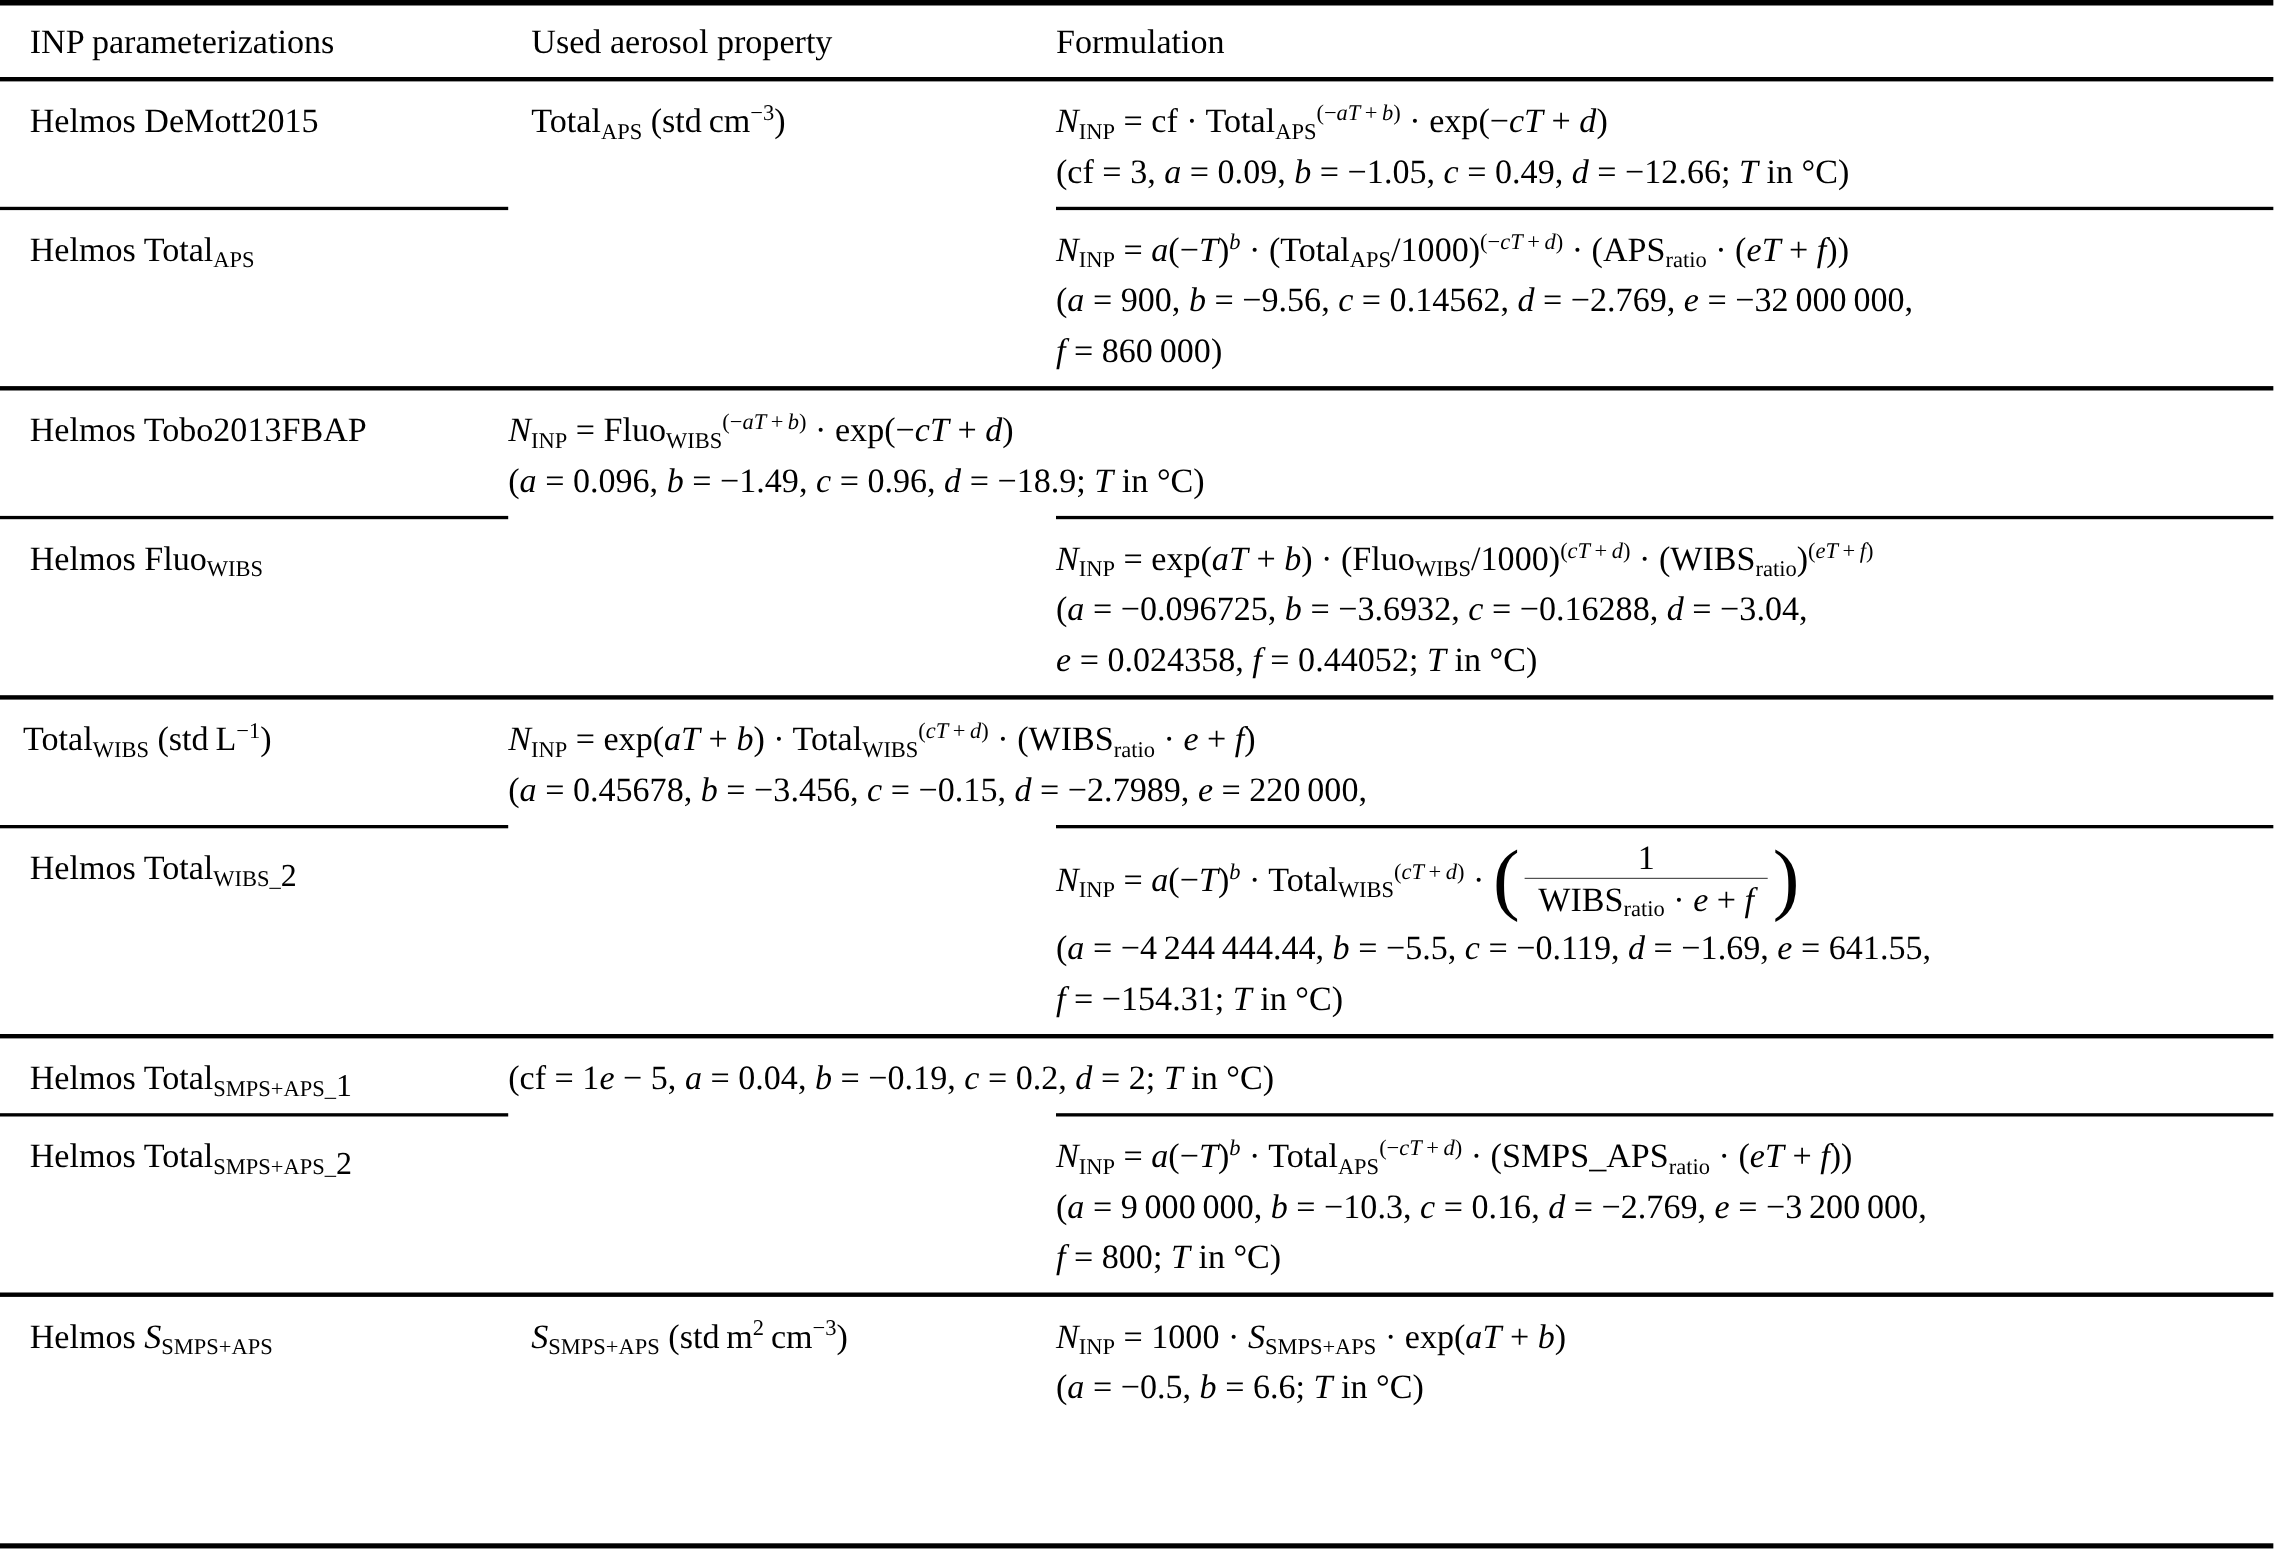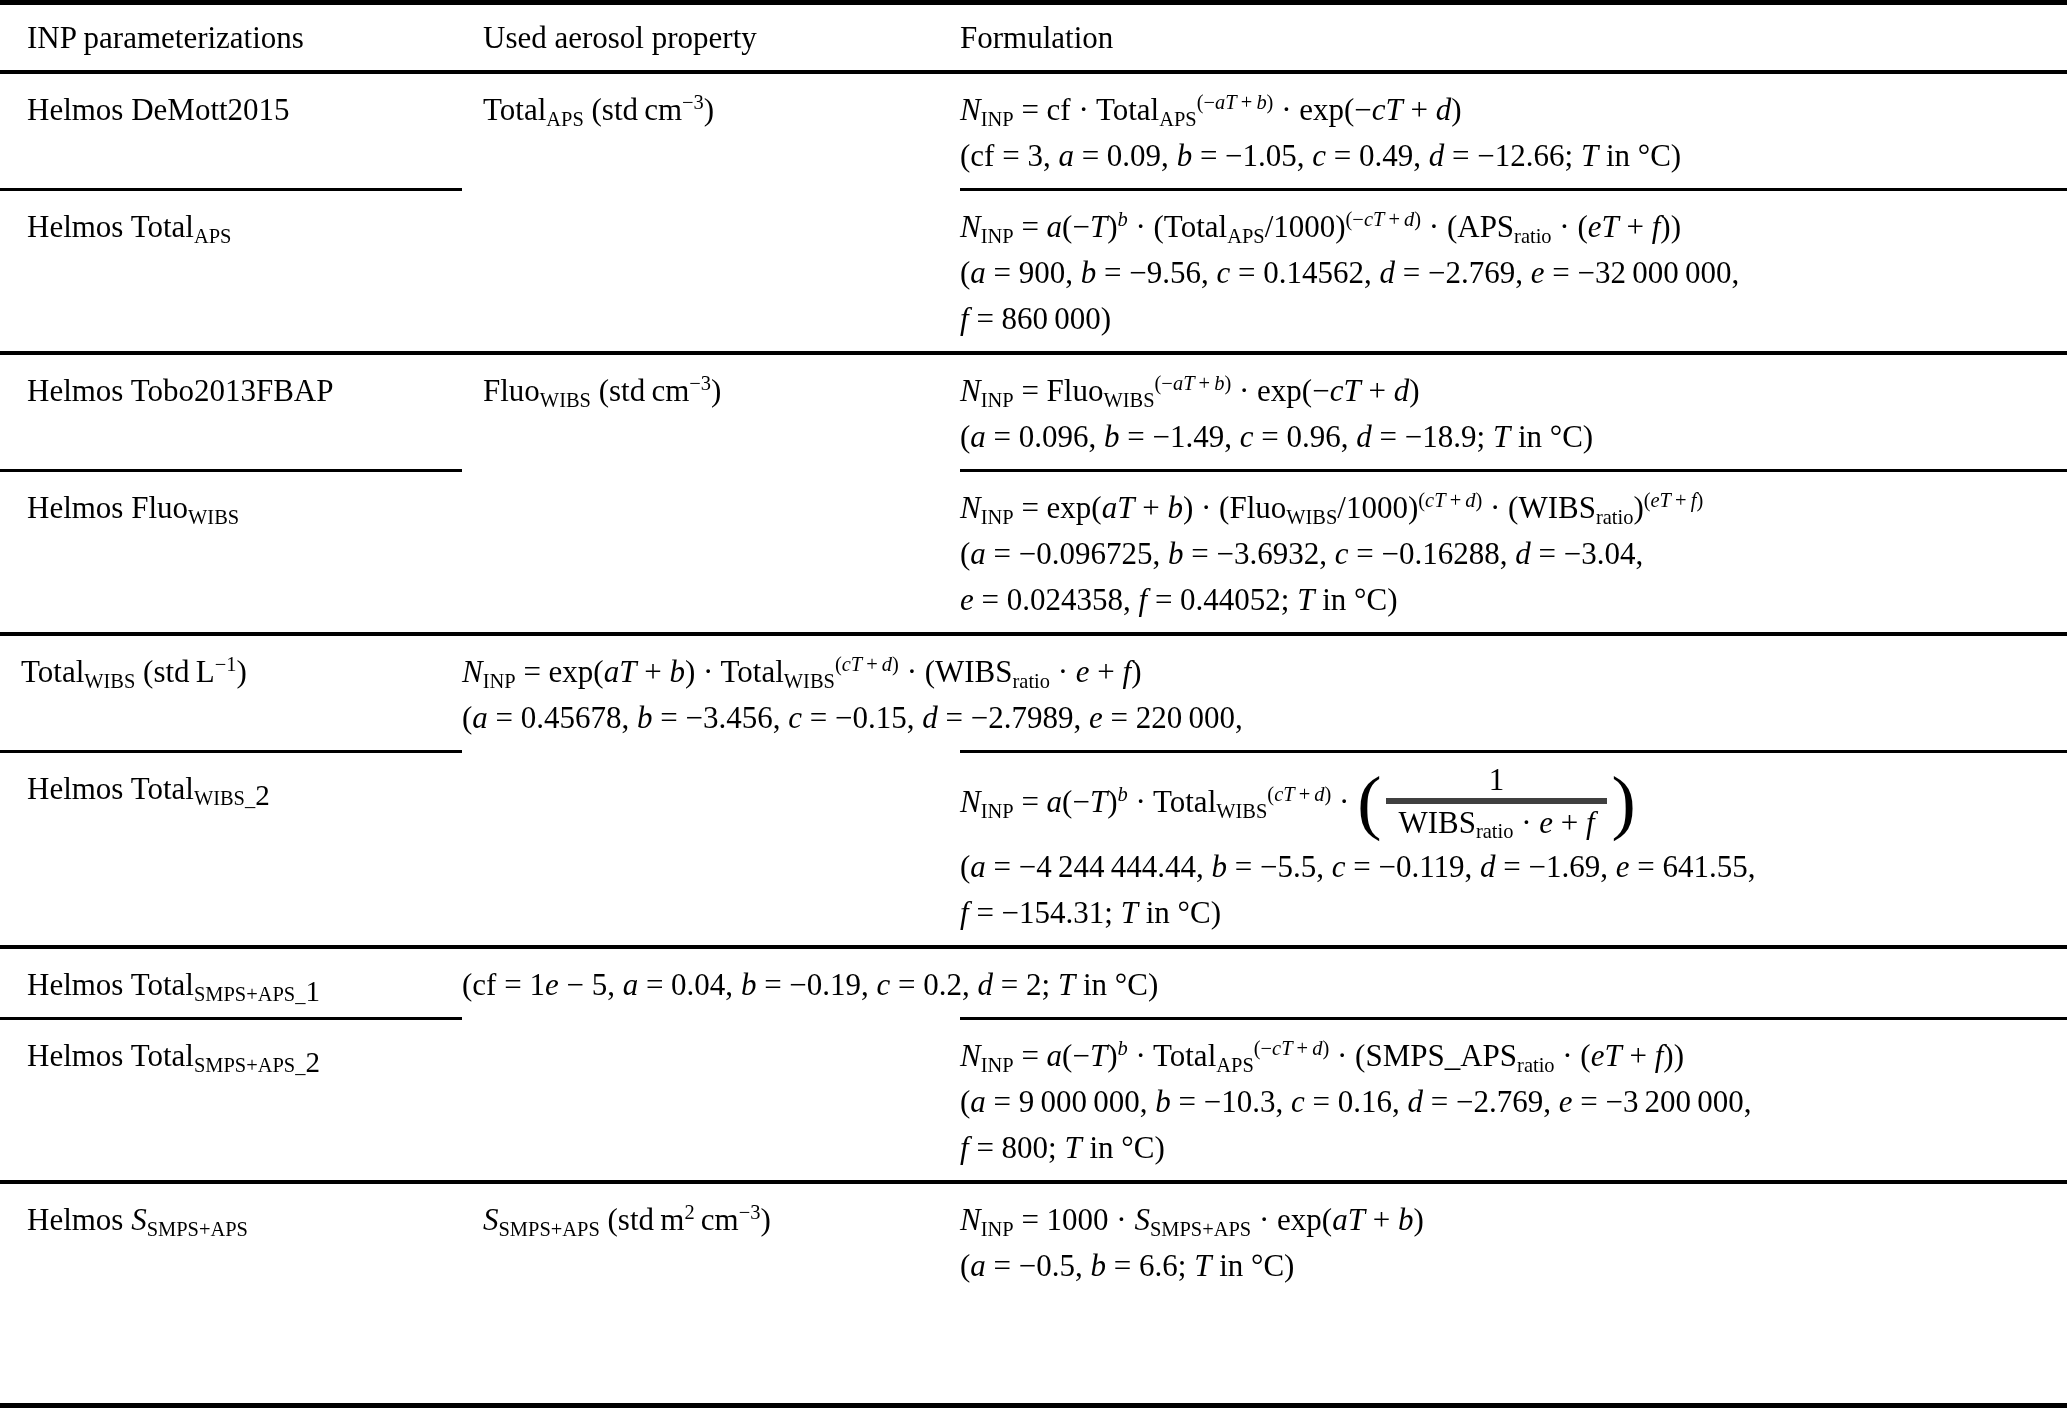--- a/index.html
+++ b/index.html
@@ -35,21 +35,21 @@
   sub{font-size:66%;vertical-align:baseline;position:relative;top:0.28em;line-height:0;}
   sup{font-size:66%;vertical-align:baseline;position:relative;top:-0.55em;line-height:0;}
   sub .sz{font-size:142%;}
   i{font-style:italic;}
   .bp{font-size:235%;font-weight:300;vertical-align:middle;line-height:0;position:relative;top:-0.05em;}
   .frac{
     display:inline-block;vertical-align:middle;text-align:center;
     line-height:1.15;margin:0 5px;position:relative;top:-0.12em;
   }
   .frac .num{display:block;padding:0 12px;}
-  .frac .den{display:block;border-top:6px solid #404040;padding:1px 12px 0 12px;}
+  .frac .den{display:block;border-top:1px solid #404040;padding:1px 12px 0 12px;}
   .frac sub{top:0.25em;}
 </style>
 </head>
 <body>
 
 <div class="page">
   <div class="tbl">
     <div class="thead">
       <div class="hcell c1">INP parameterizations</div>
       <div class="hcell c2">Used aerosol property</div>
@@ -75,21 +75,20 @@
           <div class="cell c2"></div>
           <div class="cell c3">
             <div class="fline"><i>N</i><sub>INP</sub> = <i>a</i>(−<i>T</i>)<sup><i>b</i></sup> · (Total<sub>APS</sub>/1000)<sup>(−<i>cT</i> + <i>d</i>)</sup> · (APS<sub>ratio</sub> · (<i>eT</i> + <i>f</i>))</div>
             <div class="fline">(<i>a</i> = 900, <i>b</i> = −9.56, <i>c</i> = 0.14562, <i>d</i> = −2.769, <i>e</i> = −32 000 000,</div>
             <div class="fline"><i>f</i> = 860 000)</div>
           </div>
         </div>
         <div class="rule-full"></div>
         <div class="trow">
           <div class="cell c1">Helmos Tobo2013FBAP</div>
-          <div class="cell c2">Fluo<sub>WIBS</sub> (std cm<sup>−3</sup>)</div>
           <div class="cell c3">
             <div class="fline"><i>N</i><sub>INP</sub> = Fluo<sub>WIBS</sub><sup>(−<i>aT</i> + <i>b</i>)</sup> · exp(−<i>cT</i> + <i>d</i>)</div>
             <div class="fline">(<i>a</i> = 0.096, <i>b</i> = −1.49, <i>c</i> = 0.96, <i>d</i> = −18.9; <i>T</i> in °C)</div>
           </div>
         </div>
         <div class="rule-partial">
           <span class="seg-left"></span>
           <span class="seg-gap"></span>
           <span class="seg-right"></span>
         </div>

